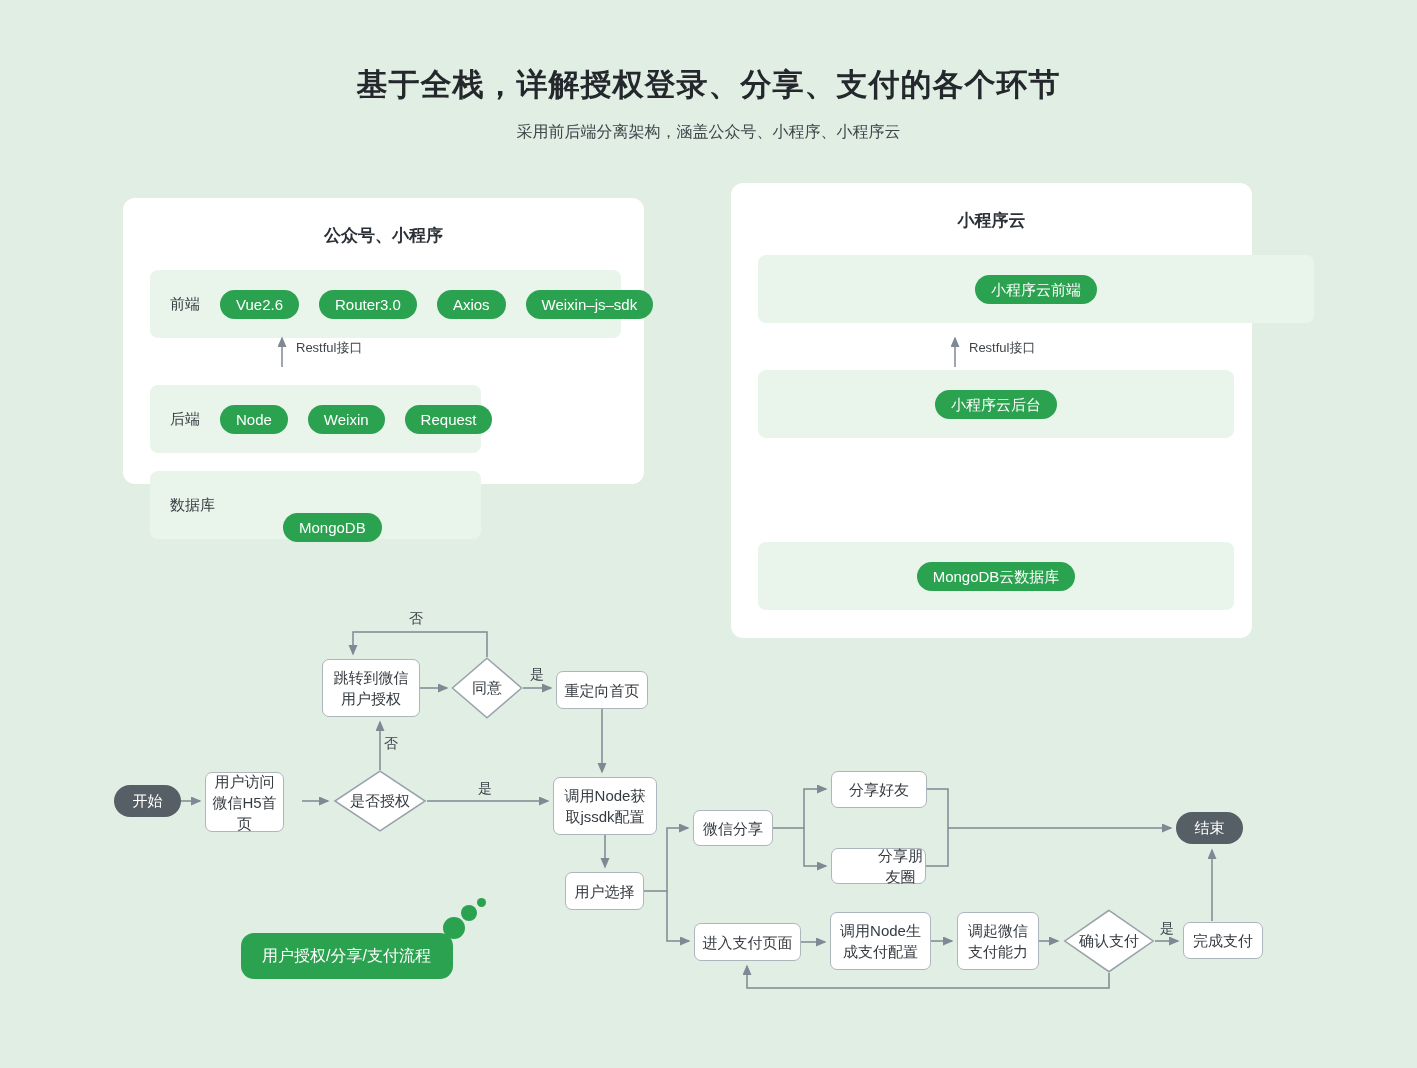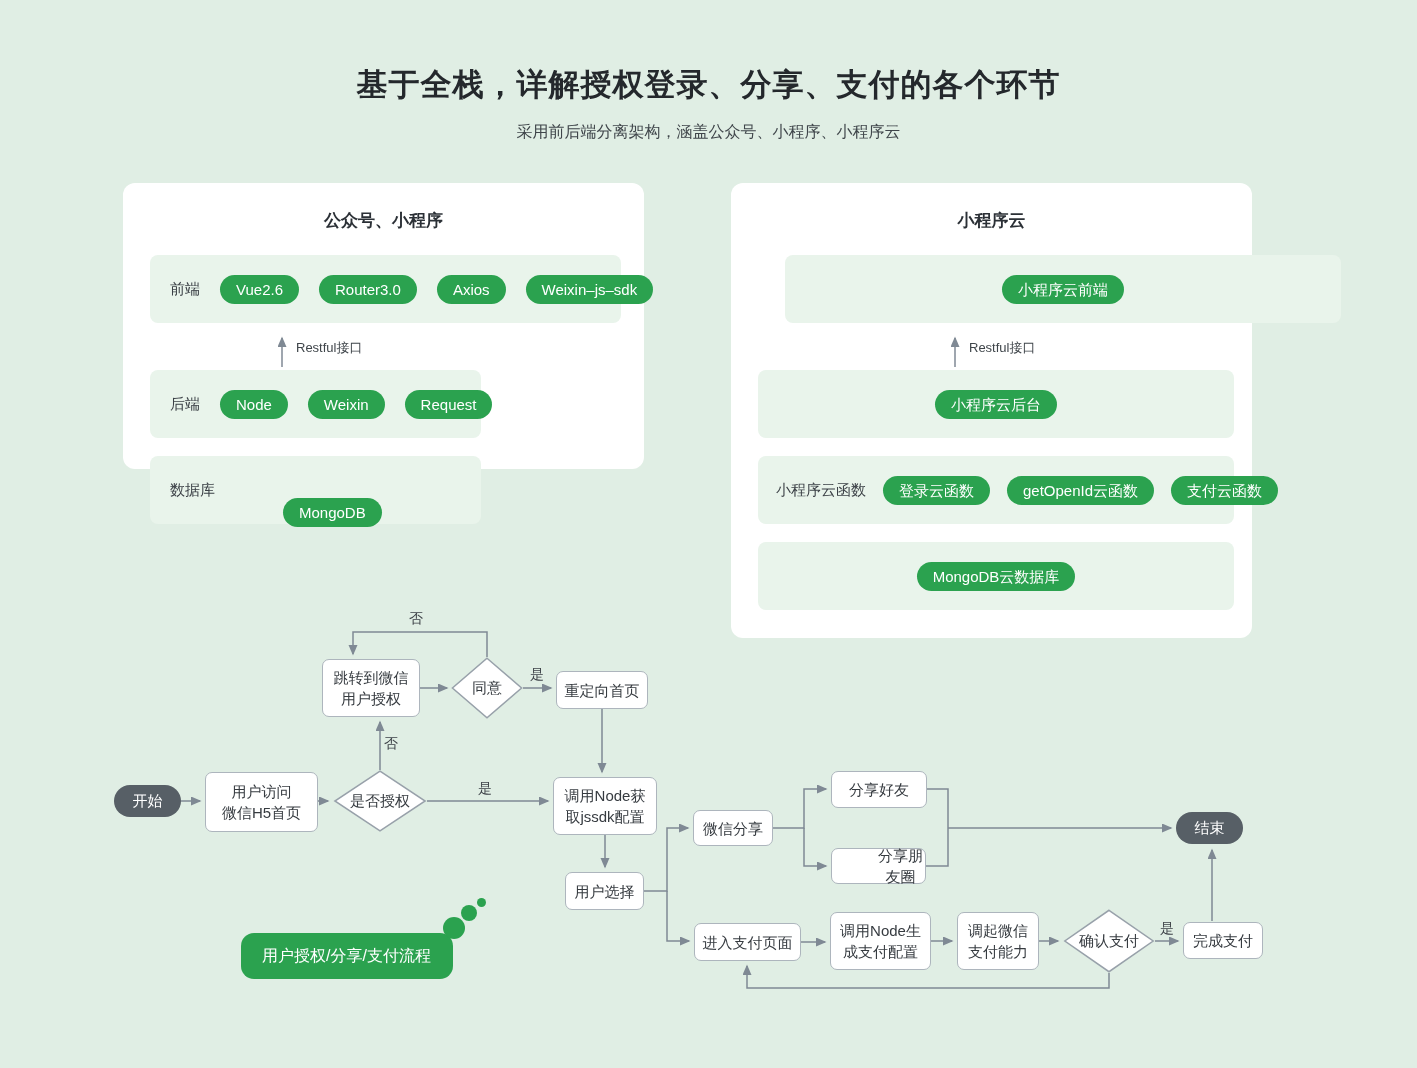--- a/index.html
+++ b/index.html
@@ -8,36 +8,36 @@
     background:#e0eee4;
     font-family:"Liberation Sans","DejaVu Sans",sans-serif;
     color:#363b40;
   }
   
   .header{position:absolute;left:0;top:0;width:1417px;text-align:center;}
   .page-title{margin-top:64px;font-size:31px;font-weight:700;letter-spacing:1px;color:#24282c;}
   .page-subtitle{margin-top:16px;font-size:16px;color:#3f454a;}
   
   .card{position:absolute;background:#ffffff;border-radius:12px;}
-  .card-left{left:123px;top:183px;width:521px;height:286px;}
+  .card-left{left:123px;top:198px;width:521px;height:286px;}
   .card-right{left:731px;top:183px;width:521px;height:455px;}
   .card-title{position:absolute;left:0;top:26px;width:100%;text-align:center;
     font-size:17px;font-weight:700;color:#2b3036;}
   .crow{position:absolute;background:#e9f4eb;border-radius:8px;height:68px;
     display:flex;align-items:center;padding-left:20px;box-sizing:border-box;gap:20px;}
   .crow .rlabel{font-size:15px;color:#3a3f45;flex:none;}
   .pill{background:#2ba24f;color:#ffffff;font-size:15px;line-height:1;
     padding:7px 16px;border-radius:15px;flex:none;}
   .crow-center{justify-content:center;padding-left:0;}
   .crow-db .pill{margin-left:48px;margin-top:44px;}
   
   .lrow1{left:27px;top:72px;width:471px;}
   .lrow2{left:27px;top:187px;width:331px;}
   .lrow3{left:27px;top:273px;width:331px;}
-  .rrow1{left:27px;top:72px;width:556px;margin-left:27px;}
+  .rrow1{left:27px;top:72px;width:556px;}
   .rrow2{left:27px;top:187px;width:476px;}
   .rrow3{left:27px;top:273px;width:476px;gap:17px;padding-left:18px;}
   .rrow4{left:27px;top:359px;width:476px;}
   .iface-label{position:absolute;font-size:13px;color:#3f454a;}
   
   #wires{position:absolute;left:0;top:0;z-index:1;}
   .fnode{position:absolute;z-index:2;background:#ffffff;border:1px solid #adb5bd;
     border-radius:7px;display:flex;align-items:center;justify-content:center;
     font-size:15px;color:#363b40;text-align:center;line-height:1.4;box-sizing:border-box;}
   .fnode .t{white-space:pre-line;}
@@ -86,26 +86,20 @@
 <div class="iface-label" style="left:296px;top:339px;">Restful接口</div>
 
 <div class="card card-right">
   <div class="card-title">小程序云</div>
   <div class="crow rrow1 crow-center">
     <span class="pill">小程序云前端</span>
   </div>
   <div class="crow rrow2 crow-center">
     <span class="pill">小程序云后台</span>
   </div>
-  <div class="crow rrow3">
-    <span class="rlabel">小程序云函数</span>
-    <span class="pill">登录云函数</span>
-    <span class="pill">getOpenId云函数</span>
-    <span class="pill">支付云函数</span>
-  </div>
   <div class="crow rrow4 crow-center">
     <span class="pill">MongoDB云数据库</span>
   </div>
 </div>
 <div class="iface-label" style="left:969px;top:339px;">Restful接口</div>
 
 <svg id="wires" width="1417" height="1068" viewBox="0 0 1417 1068">
   <defs>
     <marker id="arr" markerWidth="8" markerHeight="8" refX="6" refY="3" orient="auto">
       <path d="M0,0 L7,3 L0,6 Z" fill="#7f8994"></path>
@@ -141,21 +135,21 @@
     <path d="M1155,941 H1178" marker-end="url(#arr)"></path>
     <path d="M1212,921 V850" marker-end="url(#arr)"></path>
     <path d="M1109,973 V988 H747 V966" marker-end="url(#arr)"></path>
   </g>
 </svg>
 
 <div class="fpill" style="left:114px;top:785px;width:67px;height:32px;">
   <span class="t">开始</span>
 </div>
 
-<div class="fnode" style="left:205px;top:772px;width:113px;height:60px;">
+<div class="fnode" style="left:205px;top:772px;width:79px;height:60px;">
   <span class="t">用户访问
 微信H5首页</span>
 </div>
 
 <div class="fdiamond" style="left:333px;top:770px;width:94px;height:62px;">
   <svg viewBox="0 0 100 100" preserveAspectRatio="none">
     <polygon points="50,2 98,50 50,98 2,50" fill="#ffffff" stroke="#98a1aa" vector-effect="non-scaling-stroke" stroke-width="1.5"></polygon>
   </svg>
   <span class="t">是否授权</span>
 </div>

